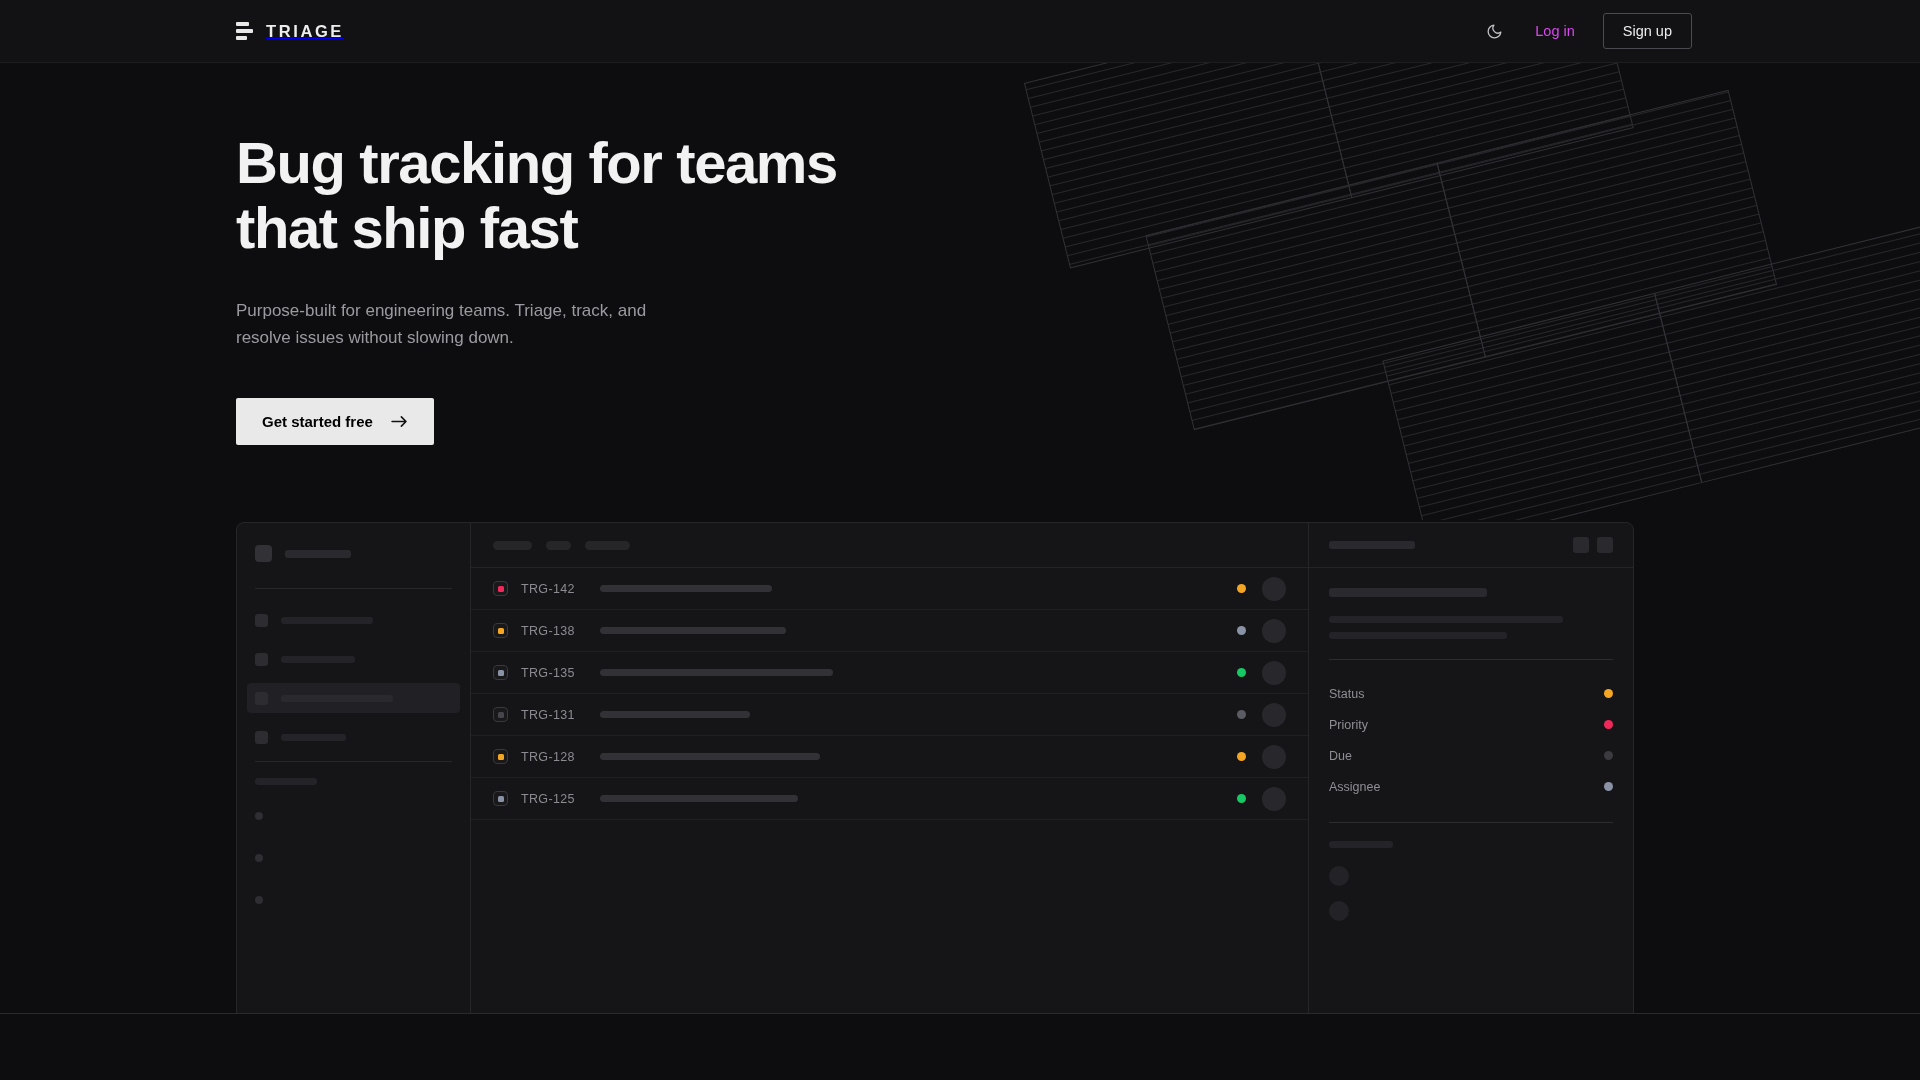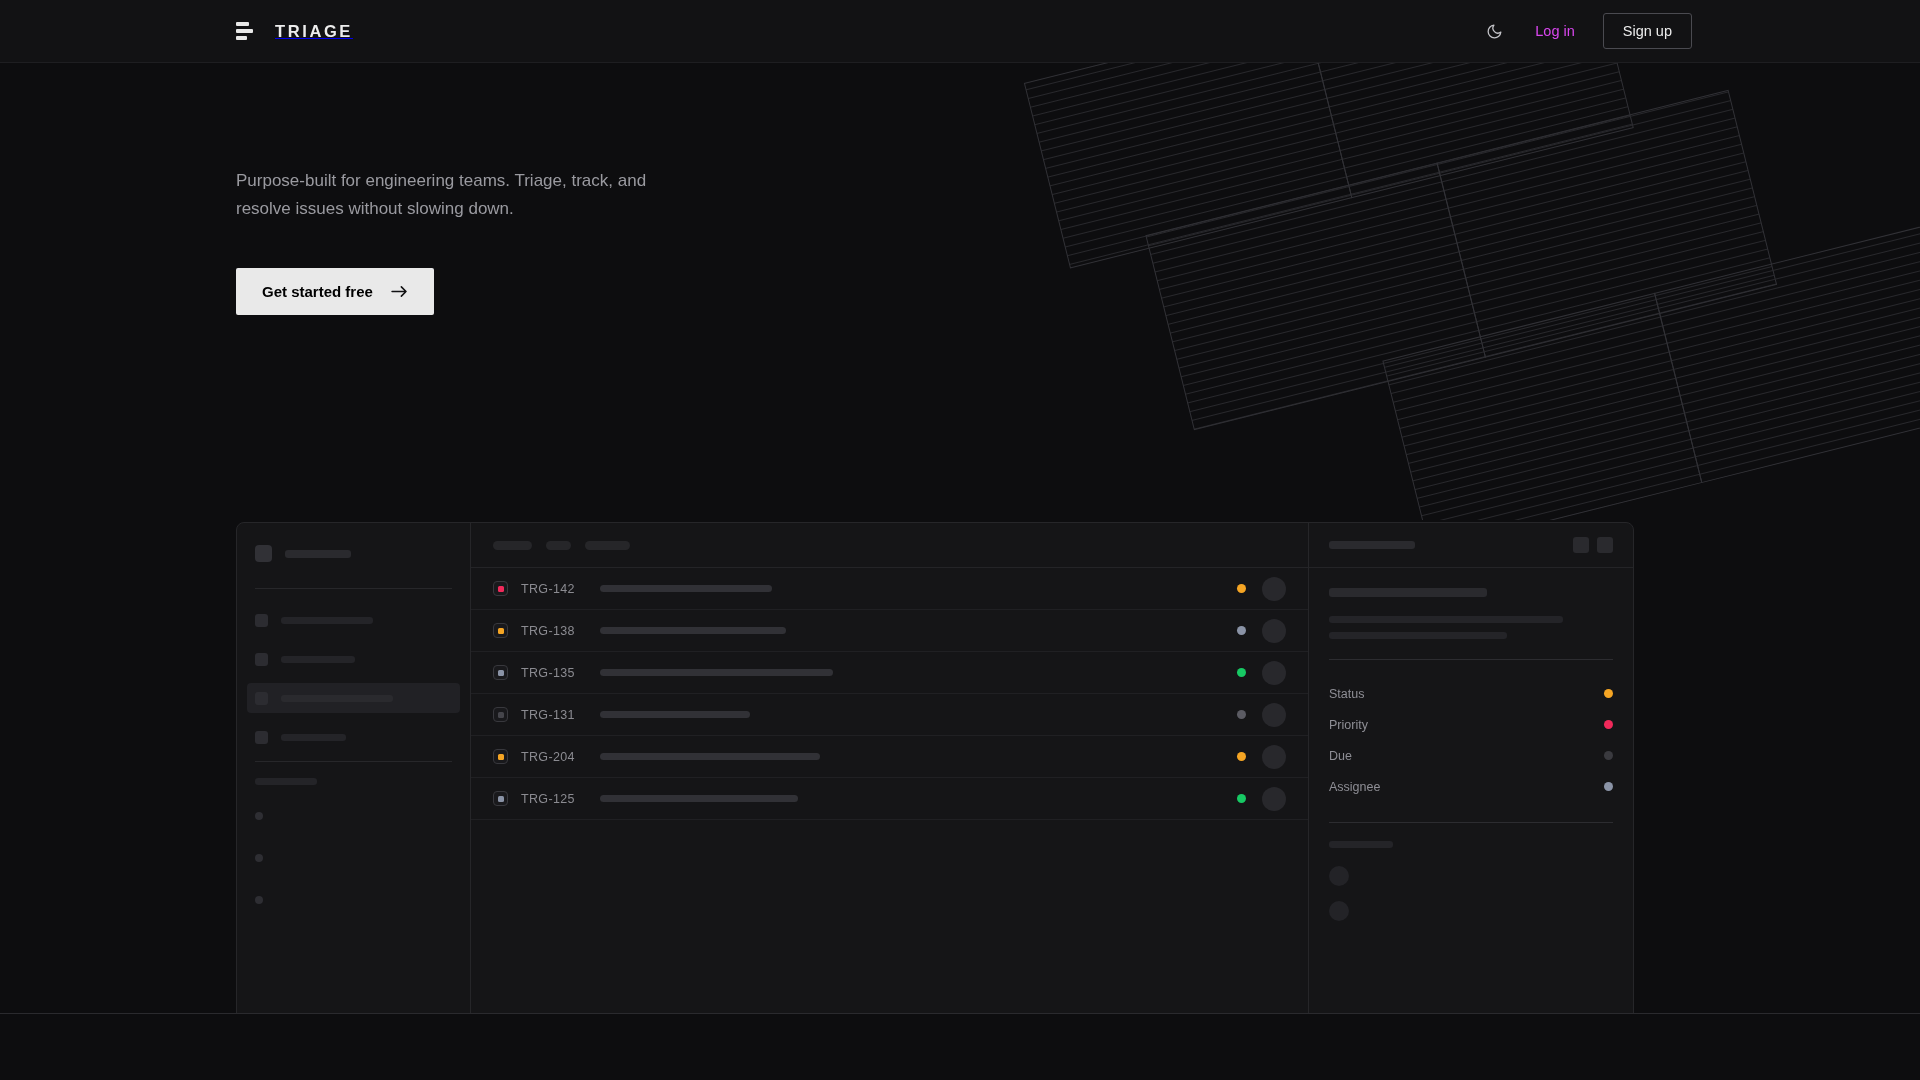--- a/index.html
+++ b/index.html
@@ -20,21 +20,21 @@
   }
 
   
   .topbar {
     position: relative; z-index: 5;
     height: 63px; width: 100%;
     background: #121214;
     border-bottom: 1px solid #1E1E21;
     display: flex; align-items: center;
   }
-  .brand { display: flex; align-items: center; gap: 22px; margin-left: 236px; }
+  .brand { display: flex; align-items: center; gap: 13px; margin-left: 236px; }
   .brand-mark { width: 17px; height: 18px; display: flex; flex-direction: column; justify-content: space-between; }
   .brand-mark i { display: block; background: #E8E8E8; height: 4px; border-radius: 1px; }
   .brand-mark i:nth-child(1) { width: 13px; }
   .brand-mark i:nth-child(2) { width: 17px; }
   .brand-mark i:nth-child(3) { width: 11px; }
   .brand-name {
     color: #EDEDED; font-size: 16.5px; font-weight: 700;
     letter-spacing: 2.6px;
   }
   .nav-right { margin-left: auto; margin-right: 228px; display: flex; align-items: center; gap: 28px; }
@@ -175,20 +175,24 @@
         <svg width="17" height="17" viewBox="0 0 24 24" fill="none" stroke="#C4C4C9" stroke-width="1.8" stroke-linecap="round" stroke-linejoin="round">
           <path d="M21 12.79A9 9 0 1 1 11.21 3 7 7 0 0 0 21 12.79z"></path>
         </svg>
       </button>
       <button class="login-link">Log in</button>
       <button class="signup-btn">Sign up</button>
     </nav>
   </header>
 
   <section class="hero">
+    <h1 class="hero-title">
+      <span>Bug tracking for teams</span><br>
+      <span>that ship fast</span>
+    </h1>
     <p class="hero-sub">
       <span>Purpose-built for engineering teams. Triage, track, and</span><br>
       <span>resolve issues without slowing down.</span>
     </p>
     <button class="cta">
       <span>Get started free</span>
       <svg width="17" height="13" viewBox="0 0 18 14" fill="none" stroke="#121214" stroke-width="1.7" stroke-linecap="round" stroke-linejoin="round">
         <path d="M1 7h15M11 2l5 5-5 5"></path>
       </svg>
     </button>
@@ -285,21 +289,21 @@
      <span class="row-bar" style="width:150px"></span>
      <span class="row-right">
        <span class="stat-dot" style="background:#5B5B63"></span>
        <span class="avatar-sm"></span>
      </span>
    </div>
           <div class="row">
      <span class="prio">
               <b style="background:#F5A524"></b>
             </span>
-     <span class="row-id">TRG-204</span>
+     <span class="row-id">TRG-128</span>
      <span class="row-bar" style="width:220px"></span>
      <span class="row-right">
        <span class="stat-dot" style="background:#F5A524"></span>
        <span class="avatar-sm"></span>
      </span>
    </div>
           <div class="row">
      <span class="prio">
               <b style="background:#8A93A6"></b>
             </span>

